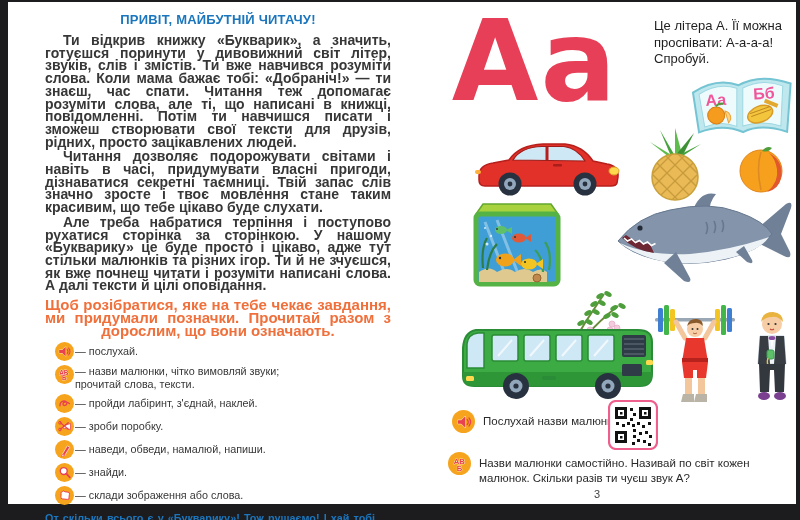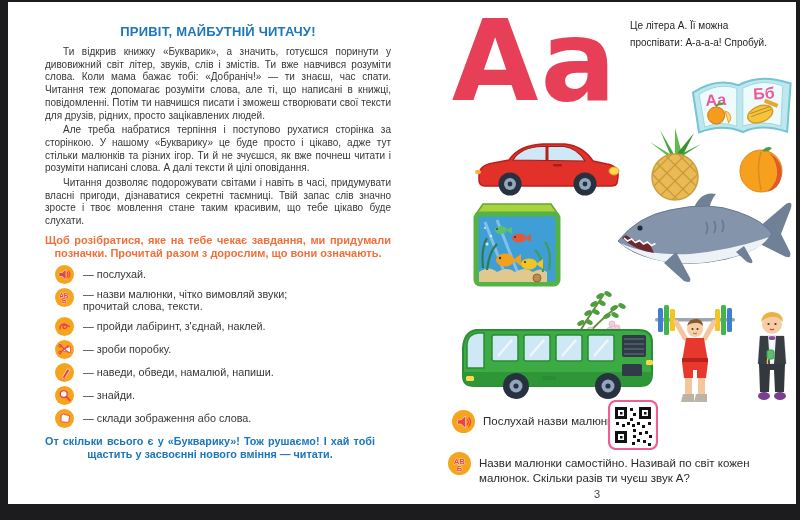--- a/index.html
+++ b/index.html
@@ -7,53 +7,53 @@
     width:800px;height:520px;position:relative;overflow:hidden;
     background:#1c1c1e;font-family:"Liberation Sans",sans-serif;
   }
   .spread{
     position:absolute;left:8px;top:2px;width:788px;height:502px;
     background:#ffffff;
   }
   
   .left-page{position:absolute;left:37px;top:10px;width:346px;}
   .page-title{
-    margin:12px 0 7px 0;text-align:center;
+    margin:0 0 7px 0;text-align:center;
     font-size:13px;font-weight:bold;color:#1b76bd;letter-spacing:.2px;
   }
   .body-par{
-    margin:0 0 2px 0;font-size:10px;line-height:12.7px;color:#373737;
-    text-align:justify;text-indent:18px;
+    margin:0 0 2px 0;font-size:14px;line-height:12.7px;color:#373737;
+    text-align:justify;text-indent:18px;font-weight:bold;
   }
   .note-par{
-    margin:6px 0 5px 0;font-size:11px;line-height:13px;color:#f0703c;font-weight:bold;
+    margin:6px 0 5px 0;font-size:15px;line-height:13px;color:#f0703c;font-weight:bold;
     text-align:justify;text-align-last:center;
   }
   .legend{display:flex;flex-direction:column;gap:4px;margin:2px 0 0 10px;}
-  .legend-row{display:flex;align-items:center;gap:9px;min-height:19px;}
+  .legend-row{display:flex;align-items:center;gap:1px;min-height:19px;}
   .legend-row.top{align-items:flex-start;}
   .badge{
     width:19px;height:19px;border-radius:50%;background:#f6a41e;flex:0 0 auto;
     display:flex;align-items:center;justify-content:center;
   }
   .badge svg{width:15px;height:15px;display:block;}
   .legend-text{font-size:10.8px;line-height:12.6px;color:#373737;white-space:pre-line;}
   .closing-par{
     margin:7px 16px 0 0;font-size:10.8px;line-height:13px;color:#1b76bd;font-weight:bold;
     text-align:justify;text-align-last:center;
   }
   
   .big-letter{
     position:absolute;left:408px;top:-16px;width:238px;text-align:center;
     font-family:"DejaVu Sans",sans-serif;font-weight:bold;
     font-size:112px;line-height:150px;color:#e73f57;letter-spacing:2px;
   }
   .intro-text{
-    position:absolute;left:622px;top:16px;width:146px;
-    font-size:10px;line-height:16.5px;color:#1f1f1f;font-weight:500;
+    position:absolute;left:646px;top:16px;width:146px;
+    font-size:13px;line-height:16.5px;color:#1f1f1f;font-weight:500;
   }
   .illu{position:absolute;}
   .illu svg{display:block;width:100%;height:100%;}
   .task-row{position:absolute;display:flex;gap:8px;align-items:flex-start;}
   .task-badge{width:23px;height:23px;border-radius:50%;background:#f6a41e;flex:0 0 auto;
     display:flex;align-items:center;justify-content:center;}
   .task-badge svg{width:18px;height:18px;display:block;}
   .task-text{font-size:11.5px;line-height:14.5px;color:#2a2a2a;padding-top:4px;}
   .page-number{
     position:absolute;left:390px;top:486px;width:398px;text-align:center;
@@ -61,22 +61,22 @@
   }
 </style>
 </head>
 <body>
 
 <div class="spread">
 
   <div class="left-page">
     <h1 class="page-title">ПРИВІТ, МАЙБУТНІЙ ЧИТАЧУ!</h1>
     <p class="body-par">Ти відкрив книжку «Букварик», а значить, готуєшся поринути у дивовижний світ літер, звуків, слів і змістів. Ти вже навчився розуміти слова. Коли мама бажає тобі: «Добраніч!» — ти знаєш, час спати. Читання теж допомагає розуміти слова, але ті, що написані в книжці, повідомленні. Потім ти навчишся писати і зможеш створювати свої тексти для друзів, рідних, просто зацікавлених людей.</p>
+    <p class="body-par">Читання дозволяє подорожувати світами і навіть в часі, придумувати власні пригоди, дізнаватися секретні таємниці. Твій запас слів значно зросте і твоє мовлення стане таким красивим, що тебе цікаво буде слухати.</p>
     <p class="body-par">Але треба набратися терпіння і поступово рухатися сторінка за сторінкою. У нашому «Букварику» це буде просто і цікаво, адже тут стільки малюнків та різних ігор. Ти й не зчуєшся, як вже почнеш читати і розуміти написані слова. А далі тексти й цілі оповідання.</p>
-    <p class="body-par">Читання дозволяє подорожувати світами і навіть в часі, придумувати власні пригоди, дізнаватися секретні таємниці. Твій запас слів значно зросте і твоє мовлення стане таким красивим, що тебе цікаво буде слухати.</p>
     <p class="note-par">Щоб розібратися, яке на тебе чекає завдання, ми придумали позначки. Прочитай разом з дорослим, що вони означають.</p>
 
     <div class="legend">
       <div class="legend-row">
         <span class="badge">
           <svg viewBox="0 0 20 20">
               <g stroke="#fff" stroke-width="0.9" paint-order="stroke">
                 <polygon points="3,8 7,8 11.5,3.5 11.5,16.5 7,12 3,12" fill="#e8414f"></polygon>
               </g>
               <path d="M13.5 7 Q16 10 13.5 13 M15.5 5.5 Q19 10 15.5 14.5" fill="none" stroke="#e8414f" stroke-width="1.4" stroke-linecap="round"></path>

